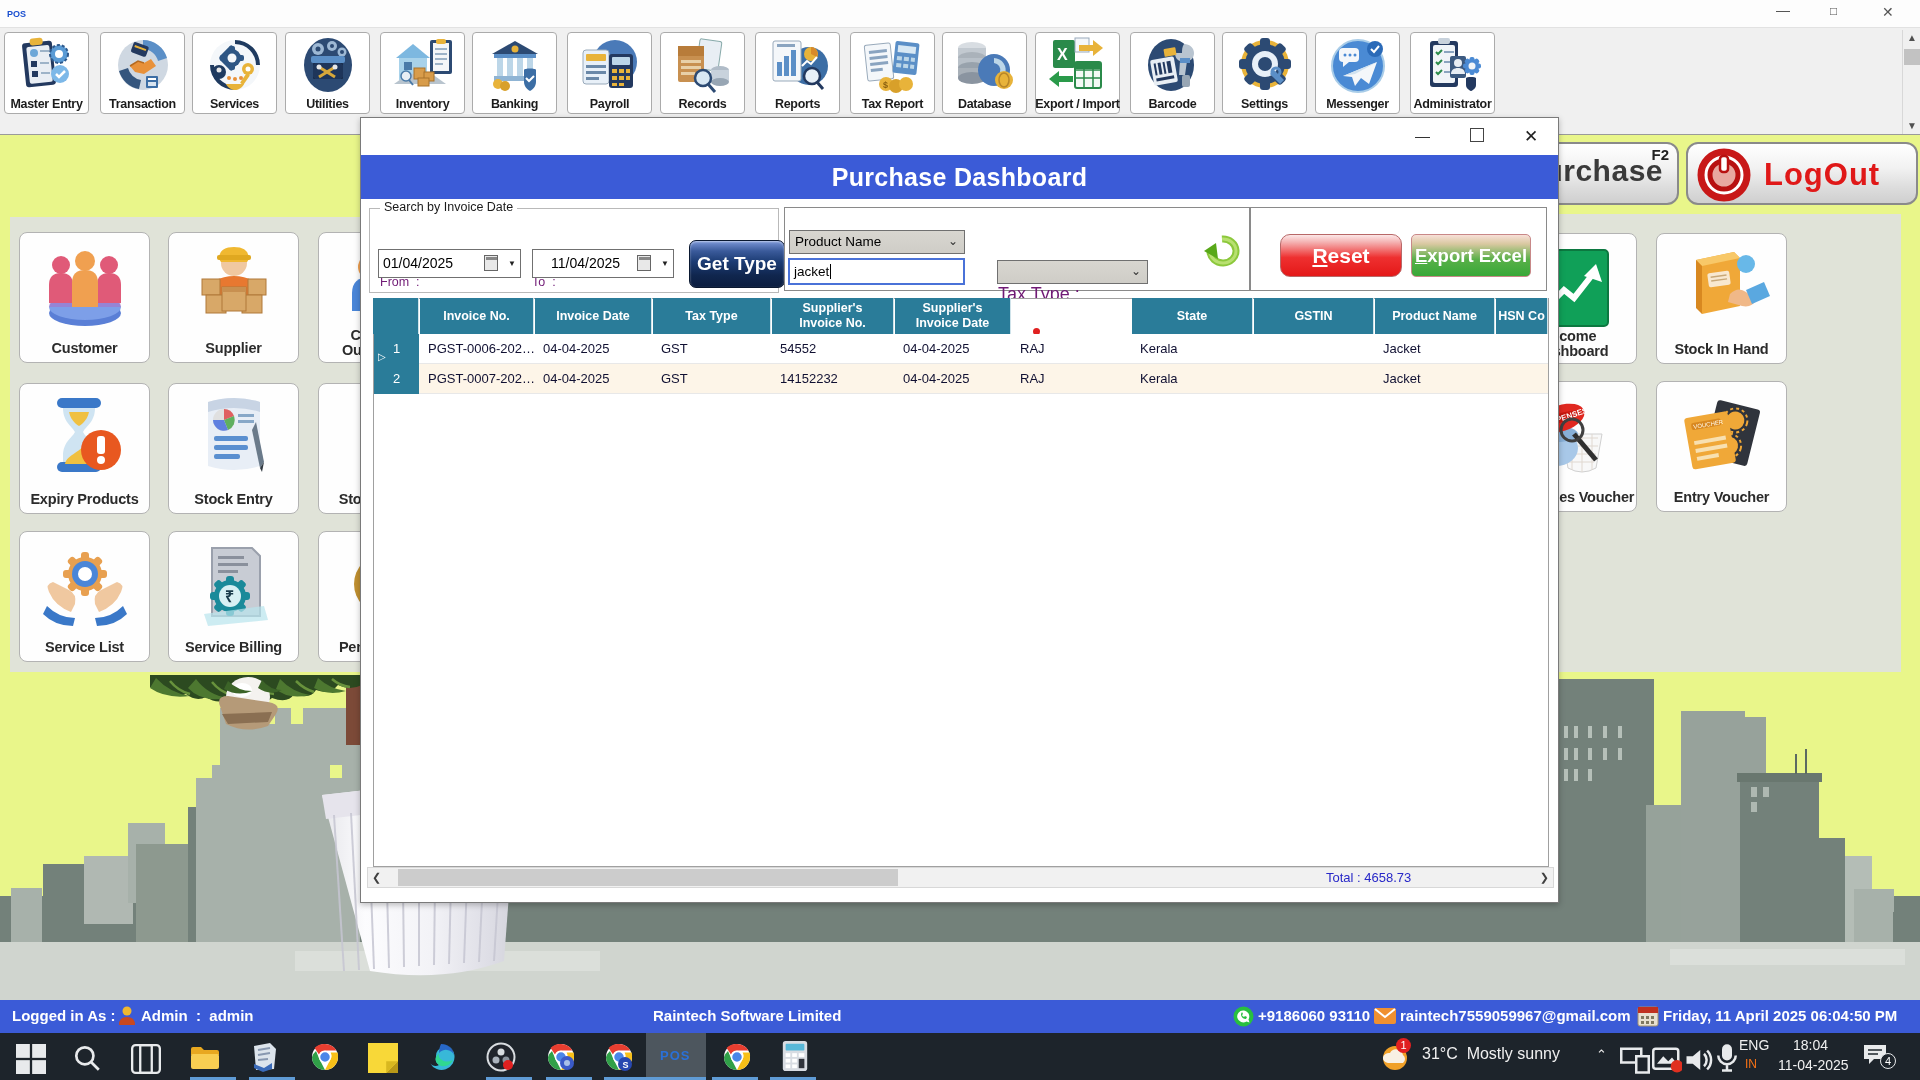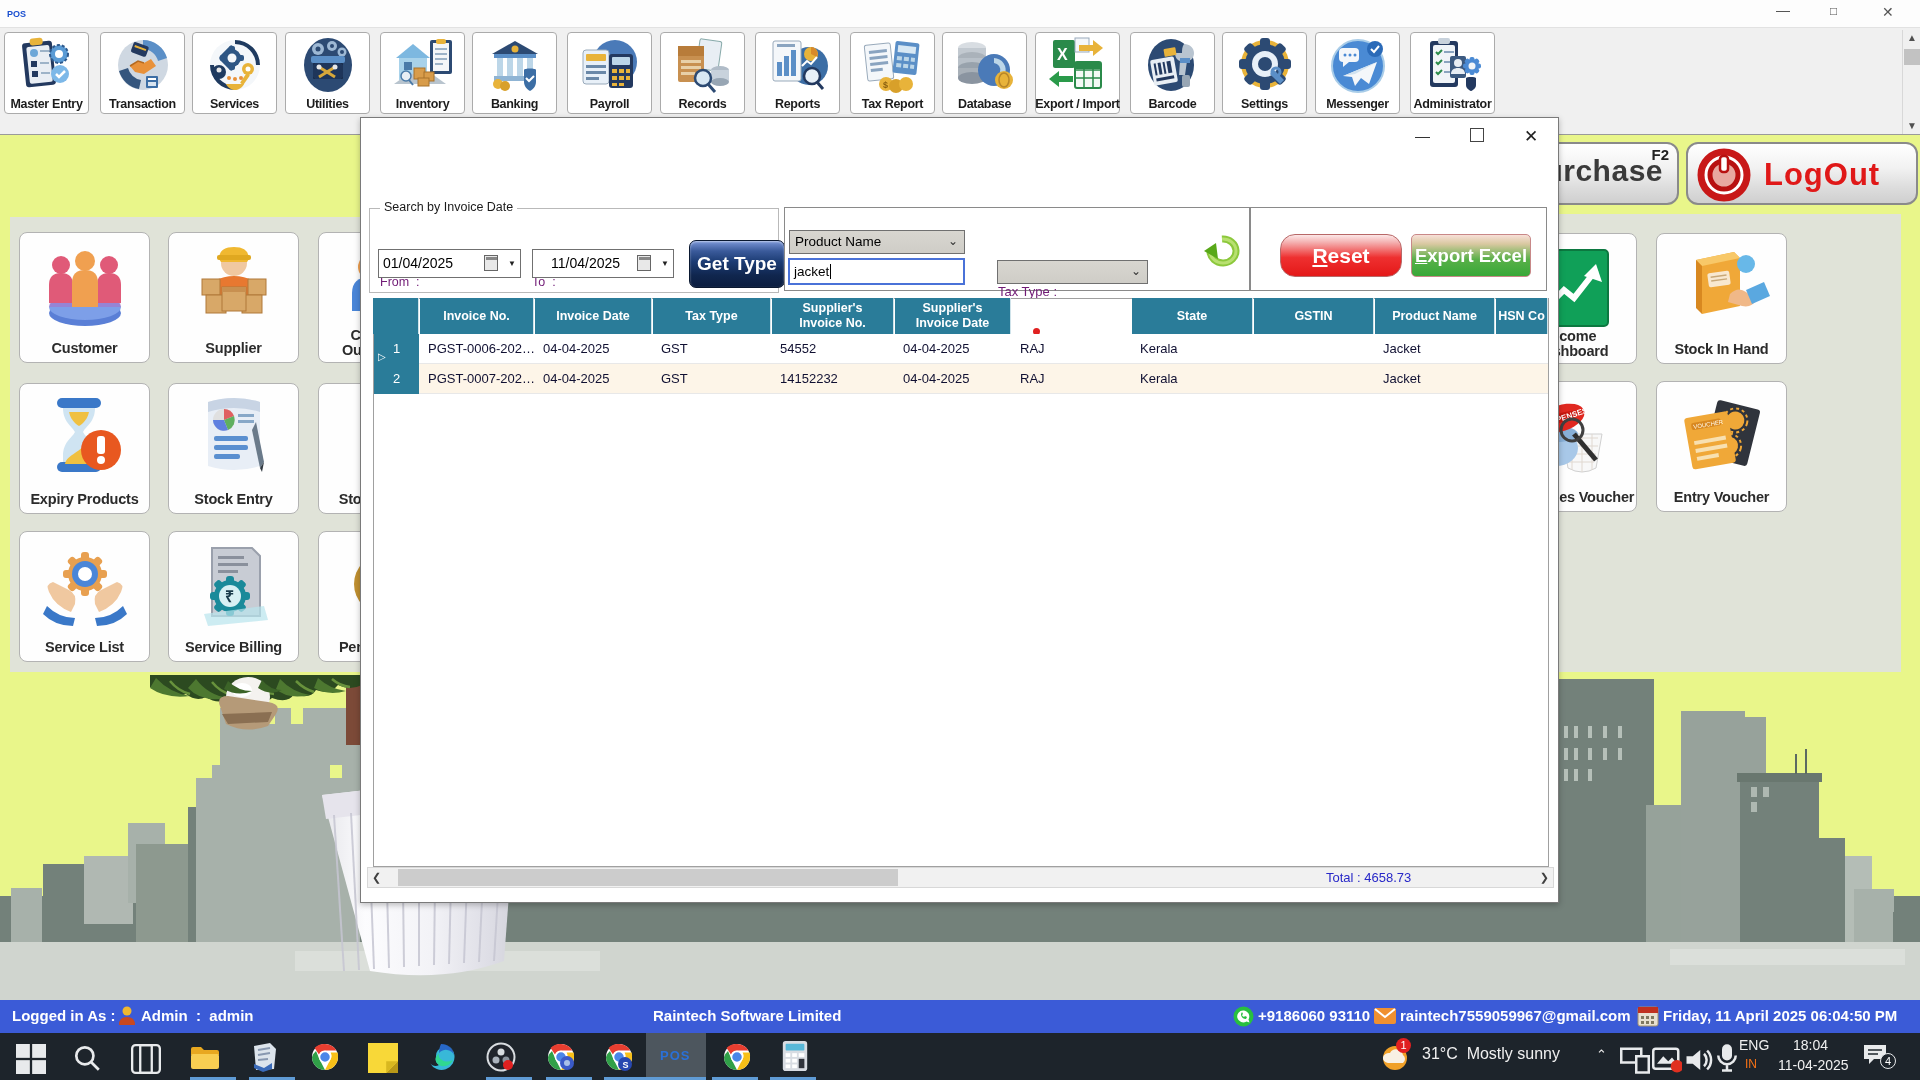--- a/index.html
+++ b/index.html
@@ -725,20 +725,21 @@
           <circle cx="27" cy="27" r="14" fill="#e8a8a0"></circle>
           <circle cx="27" cy="27" r="14" fill="none" stroke="#b81010" stroke-width="5"></circle>
           <rect x="23" y="8" width="8" height="16" rx="3" fill="#fff" stroke="#b81010" stroke-width="2.5"></rect>
         </svg>
         <div class="abs" style="left:76px;top:13px;font-size:31px;font-weight:bold;color:#e01818;letter-spacing:1px;">LogOut</div>
       </div>
   </div>
 
   <div class="abs" id="dialog">
     <div class="abs" id="dlg-title"></div>
+    <div class="abs" id="dlg-head">Purchase Dashboard</div>
     <div class="abs" style="left:1054px;top:9px;width:18px;height:18px;color:#333;font-size:15px;">—</div>
     <div class="abs" style="left:1109px;top:10px;width:14px;height:14px;border:1.5px solid #444;"></div>
     <div class="abs" style="left:1163px;top:8px;width:18px;height:18px;color:#222;font-size:17px;">✕</div>
     <div class="gbox" style="left:8px;top:90px;width:410px;height:85px;">
       <div class="glabel">Search by Invoice Date</div>
       <div class="flabel" style="left:10px;top:19px;">From&nbsp; :</div>
       <div class="field" style="left:8px;top:40px;width:143px;height:29px;line-height:27px;padding-left:4px;">01/04/2025
         <span style="position:absolute;right:22px;top:5px;width:14px;height:16px;border:1px solid #666;background:#e8e8e8;">
             <span style="position:absolute;left:1px;top:1px;width:11px;height:3px;background:#888;"></span>
           </span>
@@ -755,32 +756,32 @@
     </div>
     <div class="gbox" style="left:423px;top:89px;width:466px;height:84px;border-color:#8a8a8a;">
       <div class="flabel" style="left:6px;top:4px;font-size:13px;">Select Category and Search :</div>
       <div class="gsel" style="left:4px;top:22px;width:176px;height:24px;">
         <div style="position:absolute;left:5px;top:3px;font-size:13.5px;color:#000;">Product Name</div>
         <div class="car">⌄</div>
         </div>
       <div class="abs" style="left:3px;top:50px;width:177px;height:27px;border:2px solid #4a72d8;background:#fff;">
         <div style="position:absolute;left:4px;top:4px;font-size:13.5px;color:#000;">jacket<span style="border-left:1px solid #000;margin-left:1px;"></span></div>
         </div>
-      <div class="flabel" style="left:213px;top:29px;font-size:13px;">Tax Type :</div>
+      <div class="flabel" style="left:213px;top:29px;font-size:18px;">Tax Type :</div>
       <div class="gsel" style="left:212px;top:52px;width:151px;height:24px;">
           <div class="car">⌄</div>
         </div>
       <svg class="abs" style="left:417px;top:27px;" width="40" height="34" viewBox="0 0 40 34">
         <path d="M20 4 A 13 12 0 1 1 8 16" fill="none" stroke="#8cc83c" stroke-width="7"></path>
         <path d="M20 4 A 13 12 0 1 1 8 16" fill="none" stroke="#b8e070" stroke-width="3"></path>
         <path d="M14 8 L2 16 L16 24 Z" fill="#58a818"></path>
       </svg>
     </div>
     <div class="gbox" style="left:889px;top:89px;width:297px;height:84px;border-color:#8a8a8a;"></div>
-    <div class="abs" style="left:919px;top:116px;width:122px;height:43px;border-radius:15px;border:1px solid #b86868;background:linear-gradient(180deg,#fce8e8 0%,#f4b0b0 18%,#ee3030 55%,#e41818 100%);">
+    <div class="abs" style="left:919px;top:116px;width:122px;height:43px;border-radius:10px;border:1px solid #b86868;background:linear-gradient(180deg,#fce8e8 0%,#f4b0b0 18%,#ee3030 55%,#e41818 100%);">
       <div style="text-align:center;line-height:41px;color:#fff;font-weight:bold;font-size:21px;"><span style="text-decoration:underline;">R</span>eset</div>
       </div>
     <div class="abs" style="left:1050px;top:116px;width:120px;height:43px;border-radius:5px;border:1px solid #c88888;background:linear-gradient(180deg,#f8e0d8 0%,#d8c8a0 22%,#58b048 60%,#38a838 100%);">
       <div style="text-align:center;line-height:41px;color:#fff;font-weight:bold;font-size:18.5px;"><span style="text-decoration:underline;">E</span>xport Excel</div>
       </div>
     <div id="gridwrap">
       <div class="abs" style="left:12px;top:180px;width:1176px;height:569px;border:1px solid #a0a0a0;background:#fff;"></div>
       <div class="gh" style="left:12px;width:46px;line-height:36px;"></div>
       <div class="gh" style="left:59px;width:114px;line-height:36px;">Invoice No.</div>
       <div class="gh" style="left:174px;width:117px;line-height:36px;">Invoice Date</div>

